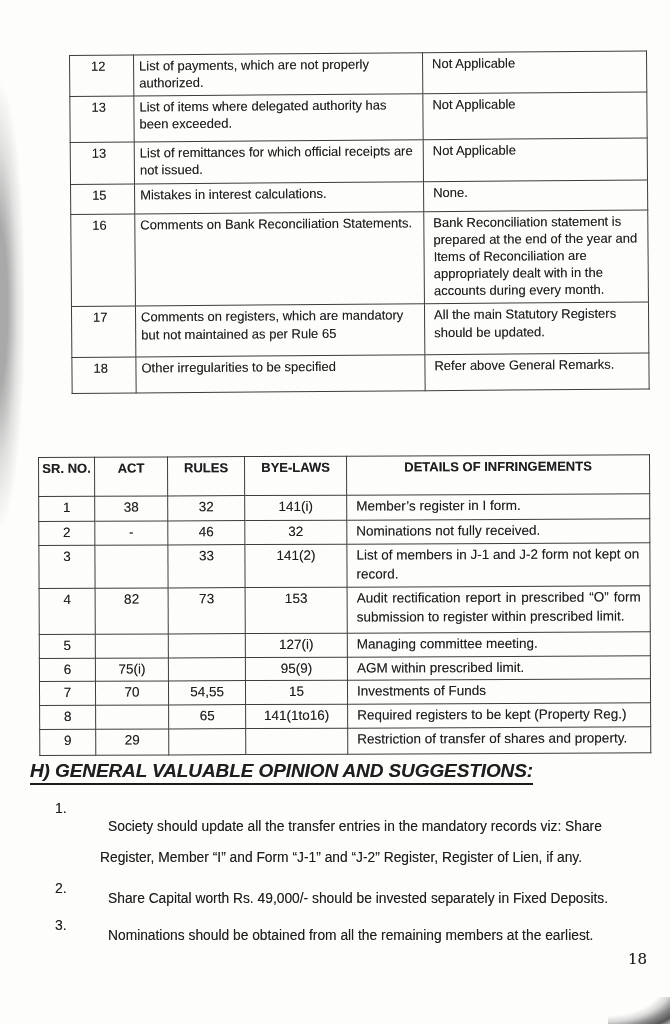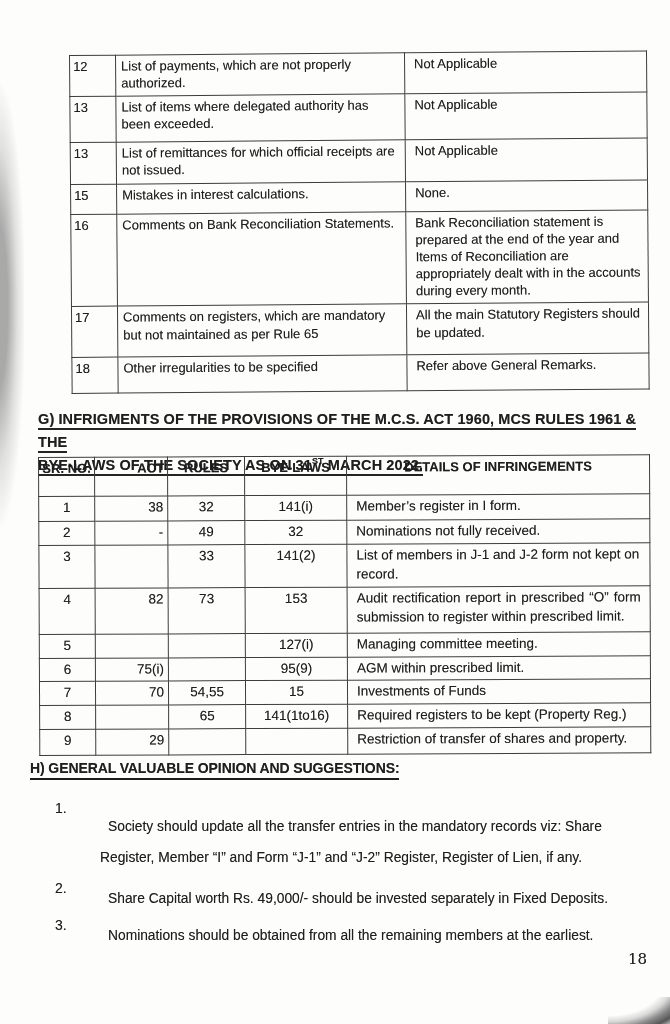--- a/index.html
+++ b/index.html
@@ -25,21 +25,21 @@
   }
   
   table{border-collapse:collapse;}
   td,th{border:1px solid #3d3d3d;vertical-align:top;}
   .audit-table{
     position:absolute;left:69px;top:55px;width:578px;
     font-size:13px;line-height:1.32;
     transform:rotate(-.45deg);transform-origin:0 0;
   }
   .audit-table td{padding:2px 6px 4px 5px;}
-  .audit-table .c-no{width:36px;padding-left:3px;margin-left:16px;}
+  .audit-table .c-no{width:36px;padding-left:21px;margin-left:16px;}
   .audit-table .c-item{width:277px;}
   .audit-table .c-remark{padding-left:9px;}
   tr.h41{height:41px}tr.h46{height:46px}tr.h30{height:30px}
   tr.h84{height:84px}tr.h51{height:51px}tr.h36{height:36px}
   
   .g-heading{
     position:absolute;left:38px;top:408px;width:612px;
     font-size:14.5px;font-weight:bold;line-height:23px;letter-spacing:.1px;
   }
   .g-heading .uline{border-bottom:2px solid #242424;padding-bottom:1px;}
@@ -47,31 +47,31 @@
   .infr-table{
     position:absolute;left:38px;top:457px;width:612px;
     font-size:13.5px;line-height:1.4;
     transform:rotate(-.25deg);transform-origin:0 0;
   }
   .infr-table th{
     font-size:13px;text-align:center;vertical-align:top;padding:2px 3px;height:34px;
   }
   .infr-table td{padding:2px 4px;text-align:center;}
   .infr-table .c-sr{width:47px;}
-  .infr-table .c-act{width:64px;text-align:right;}
+  .infr-table .c-act{width:64px;}
   .infr-table .c-rules{width:68px;}
   .infr-table .c-bye{width:93px;}
   .infr-table td.c-details{text-align:left;padding:2px 9px;}
   .infr-table td.just{text-align:justify;}
   tr.h25{height:25px}tr.h23{height:23px}tr.h39{height:39px}
   tr.h46b{height:46px}tr.h22{height:22px}tr.h26{height:26px}
   
   .h-heading{
     position:absolute;left:30px;top:760px;
-    font-size:14px;font-weight:bold;letter-spacing:-.1px;
+    font-size:19px;font-weight:bold;letter-spacing:-.1px;font-style:italic;
   }
   .h-heading .uline{border-bottom:2.5px solid #1c1c1c;padding-bottom:2px;}
   .h-items{position:absolute;left:55px;top:800px;width:595px;font-size:13.8px;}
   .h-item{display:flex;margin-bottom:11px;}
   .h-item .num{width:45px;font-size:14px;}
   .h-item .txt{flex:1;text-indent:8px;margin-top:11px;}
   .h-item.spread .txt{line-height:2.25;}
   .h-item.spread{margin-bottom:7px;}
   
   .page-number{
@@ -119,24 +119,20 @@
         <td class="c-remark">All the main Statutory Registers should be updated.</td>
       </tr>
       <tr class="h36">
         <td class="c-no">18</td>
         <td class="c-item">Other irregularities to be specified</td>
         <td class="c-remark">Refer above General Remarks.</td>
       </tr>
     </tbody>
   </table>
 
-  <div class="g-heading">
-    <span class="uline">G) INFRIGMENTS OF THE PROVISIONS OF THE M.C.S. ACT 1960, MCS RULES 1961 &amp; THE</span><br>
-    <span class="uline"><span>BYE-LAWS OF THE SOCIETY AS ON 31</span><span class="sup">ST</span><span> MARCH 2022.</span></span>
-  </div>
 
   <table class="infr-table">
     <thead>
       <tr>
         <th class="c-sr">SR. NO.</th>
         <th class="c-act">ACT</th>
         <th class="c-rules">RULES</th>
         <th class="c-bye">BYE-LAWS</th>
         <th>DETAILS OF INFRINGEMENTS</th>
       </tr>
@@ -145,21 +141,21 @@
       <tr class="h25">
         <td class="c-sr">1</td>
         <td class="c-act">38</td>
         <td class="c-rules">32</td>
         <td class="c-bye">141(i)</td>
         <td class="c-details">Member’s register in I form.</td>
       </tr>
       <tr class="h23">
         <td class="c-sr">2</td>
         <td class="c-act">-</td>
-        <td class="c-rules">49</td>
+        <td class="c-rules">46</td>
         <td class="c-bye">32</td>
         <td class="c-details">Nominations not fully received.</td>
       </tr>
       <tr class="h39">
         <td class="c-sr">3</td>
         <td class="c-act"></td>
         <td class="c-rules">33</td>
         <td class="c-bye">141(2)</td>
         <td class="c-details">List of members in J-1 and J-2 form not kept on record.</td>
       </tr>

